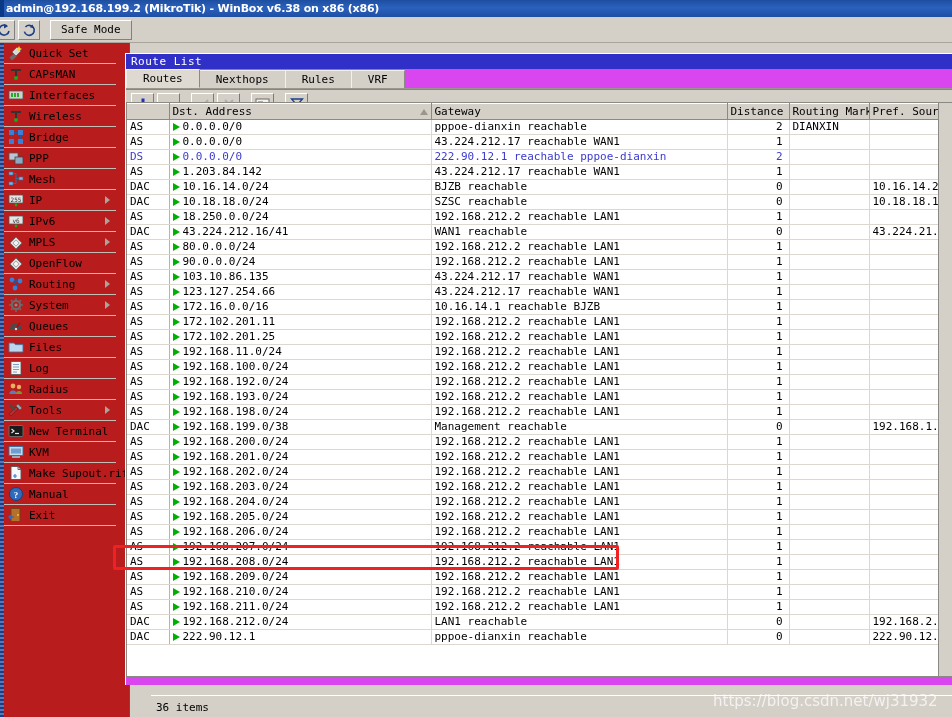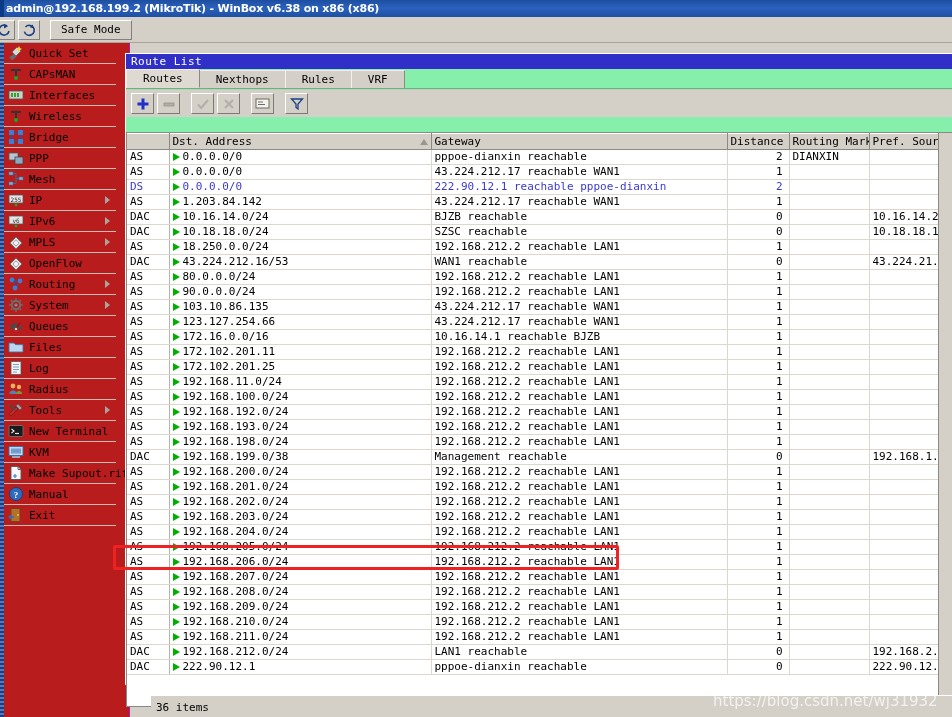--- a/index.html
+++ b/index.html
@@ -119,21 +119,21 @@
     width: 0; height: 0;
     border-left: 5px solid #a9a59d;
     border-top: 4px solid transparent;
     border-bottom: 4px solid transparent;
   }
 
   
   .rl-window {
     position: absolute; left: 125px; top: 53px;
     width: 827px; height: 632px;
-    background: #86efac;
+    background: #d946ef;
     border-left: 1px solid #ffffff;
     border-top: 1px solid #ffffff;
   }
   .rl-title {
     position: absolute; left: 0; top: 0;
     width: 827px; height: 15px;
     background: #3030c8;
     color: #ffffff;
     font-family: "DejaVu Sans Mono", monospace;
     font-size: 11px;
@@ -181,21 +181,21 @@
     background: #d4d0c8;
     border: 1px solid #ffffff;
     border-right-color: #7d7a73;
     border-bottom-color: #7d7a73;
     display: flex; align-items: center; justify-content: center;
   }
   .rl-tbtn.gap { margin-left: 8px; }
 
   
   .tbl-wrap {
-    position: absolute; left: 0; top: 78px;
+    position: absolute; left: 0; top: 48px;
     width: 827px; height: 575px;
     background: #ffffff;
     border: 1px solid #8a8a84;
     border-right: none;
     overflow: hidden;
   }
   .tbl {
     width: 811px;
     border-collapse: collapse;
     table-layout: fixed;
@@ -711,21 +711,21 @@
               <td class="c-flags">AS</td>
               <td class="c-dst"><span class="route-arrow"></span><span>18.250.0.0/24</span></td>
               <td class="c-gw">192.168.212.2 reachable LAN1</td>
               <td class="c-dist">1</td>
               <td class="c-mark"></td>
               <td class="c-pref"></td>
               <td class="c-end"></td>
             </tr>
             <tr>
               <td class="c-flags">DAC</td>
-              <td class="c-dst"><span class="route-arrow"></span><span>43.224.212.16/53</span></td>
+              <td class="c-dst"><span class="route-arrow"></span><span>43.224.212.16/41</span></td>
               <td class="c-gw">WAN1 reachable</td>
               <td class="c-dist">0</td>
               <td class="c-mark"></td>
               <td class="c-pref">43.224.21...</td>
               <td class="c-end"></td>
             </tr>
             <tr>
               <td class="c-flags">AS</td>
               <td class="c-dst"><span class="route-arrow"></span><span>80.0.0.0/24</span></td>
               <td class="c-gw">192.168.212.2 reachable LAN1</td>

